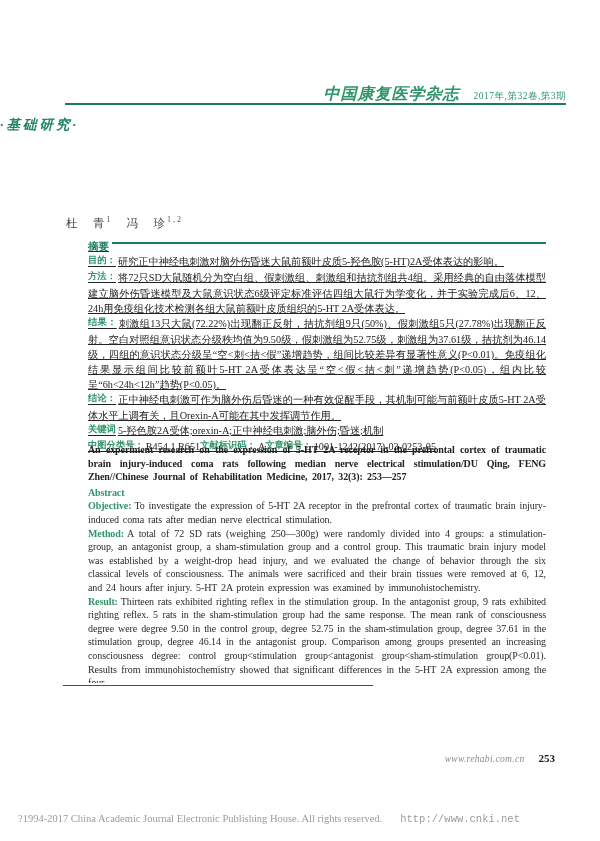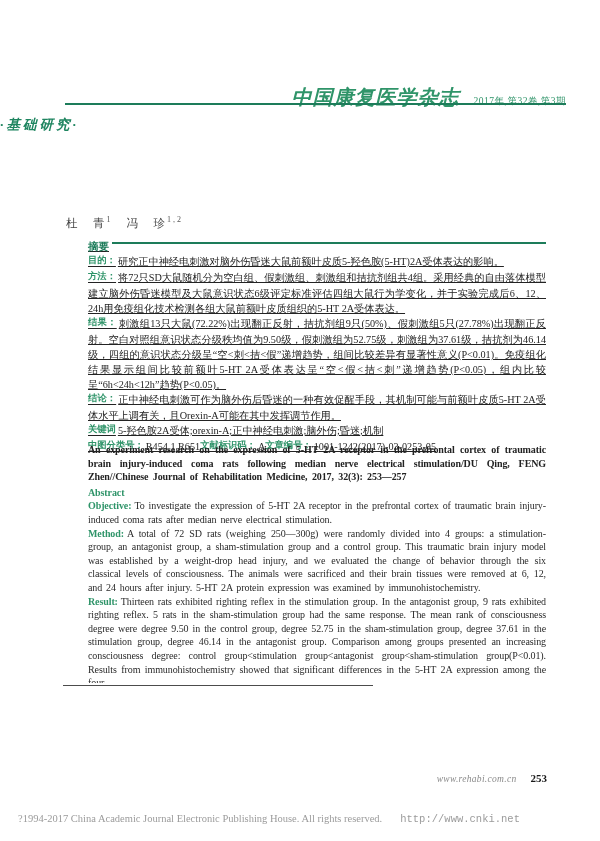--- a/index.html
+++ b/index.html
@@ -7,21 +7,21 @@
     --green-dark:#1d7c5a;
     --ink:#1c1c1c;
   }
   html,body{margin:0;padding:0;background:#ffffff;}
   body{width:600px;height:841px;overflow:hidden;
        font-family:"Liberation Serif","DejaVu Serif",serif;color:var(--ink);}
   .page{position:relative;width:600px;height:841px;background:#ffffff;}
 
   
   .journal-line{position:absolute;top:84px;left:0;width:566px;text-align:right;white-space:nowrap;}
-  .journal-logo{font-size:20px;font-weight:bold;font-style:italic;color:var(--green);letter-spacing:1px;}
+  .journal-logo{font-size:16px;font-weight:bold;font-style:italic;color:var(--green);letter-spacing:1px;}
   .issue-info{font-size:9.5px;color:var(--green);margin-left:14px;letter-spacing:0.5px;}
   .header-rule{position:absolute;top:103px;left:65px;width:501px;height:2px;background:var(--green-dark);}
   .section-badge{position:absolute;top:116px;left:0;width:563px;text-align:left;
                  font-size:13.5px;font-weight:bold;font-style:italic;color:#1f8560;letter-spacing:3px;}
 
   
   .paper-title{position:absolute;top:142px;left:65px;width:490px;margin:0;
                font-size:21px;line-height:29px;font-weight:bold;color:#111;letter-spacing:1px;}
   .paper-title sup{font-size:11px;}
   .authors{position:absolute;top:215px;left:66px;font-size:11.5px;color:#434343;letter-spacing:2px;}
@@ -47,21 +47,21 @@
   .abstract-en-head{color:var(--green);font-weight:bold;}
   .enp{margin:0;word-spacing:1.5px;}
 
   
   .footnote-rule{position:absolute;top:685px;left:63px;width:310px;height:1px;background:#4c4c4c;}
   .footnotes{position:absolute;top:690px;left:65px;width:482px;
              font-size:9px;line-height:13.5px;color:#2e2e2e;}
   .footnotes p{margin:0;}
 
   
-  .page-footer{position:absolute;top:748px;left:65px;width:482px;text-align:right;margin-top:20px;}
+  .page-footer{position:absolute;top:748px;left:73px;width:482px;text-align:right;}
   .site-url{font-size:9.5px;font-style:italic;color:#8a8a8a;letter-spacing:0.3px;}
   .page-number{font-size:11px;font-weight:bold;color:#1a1a1a;margin-left:14px;}
 
   
   .copyright-line{position:absolute;top:813px;left:18px;width:570px;white-space:nowrap;
                   font-size:10.5px;color:#9b9b9b;}
   .copyright-line .cnki-url{margin-left:18px;font-family:Liberation Mono, monospace;}
 </style>
 </head>
 <body>

